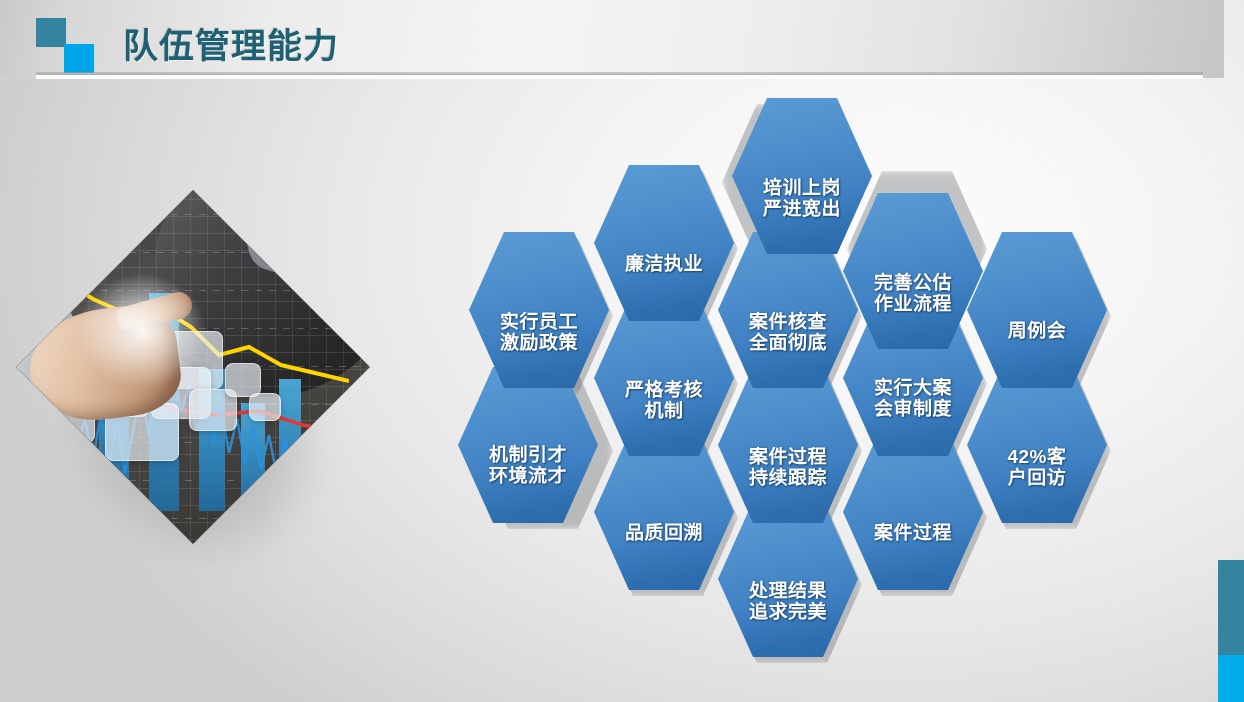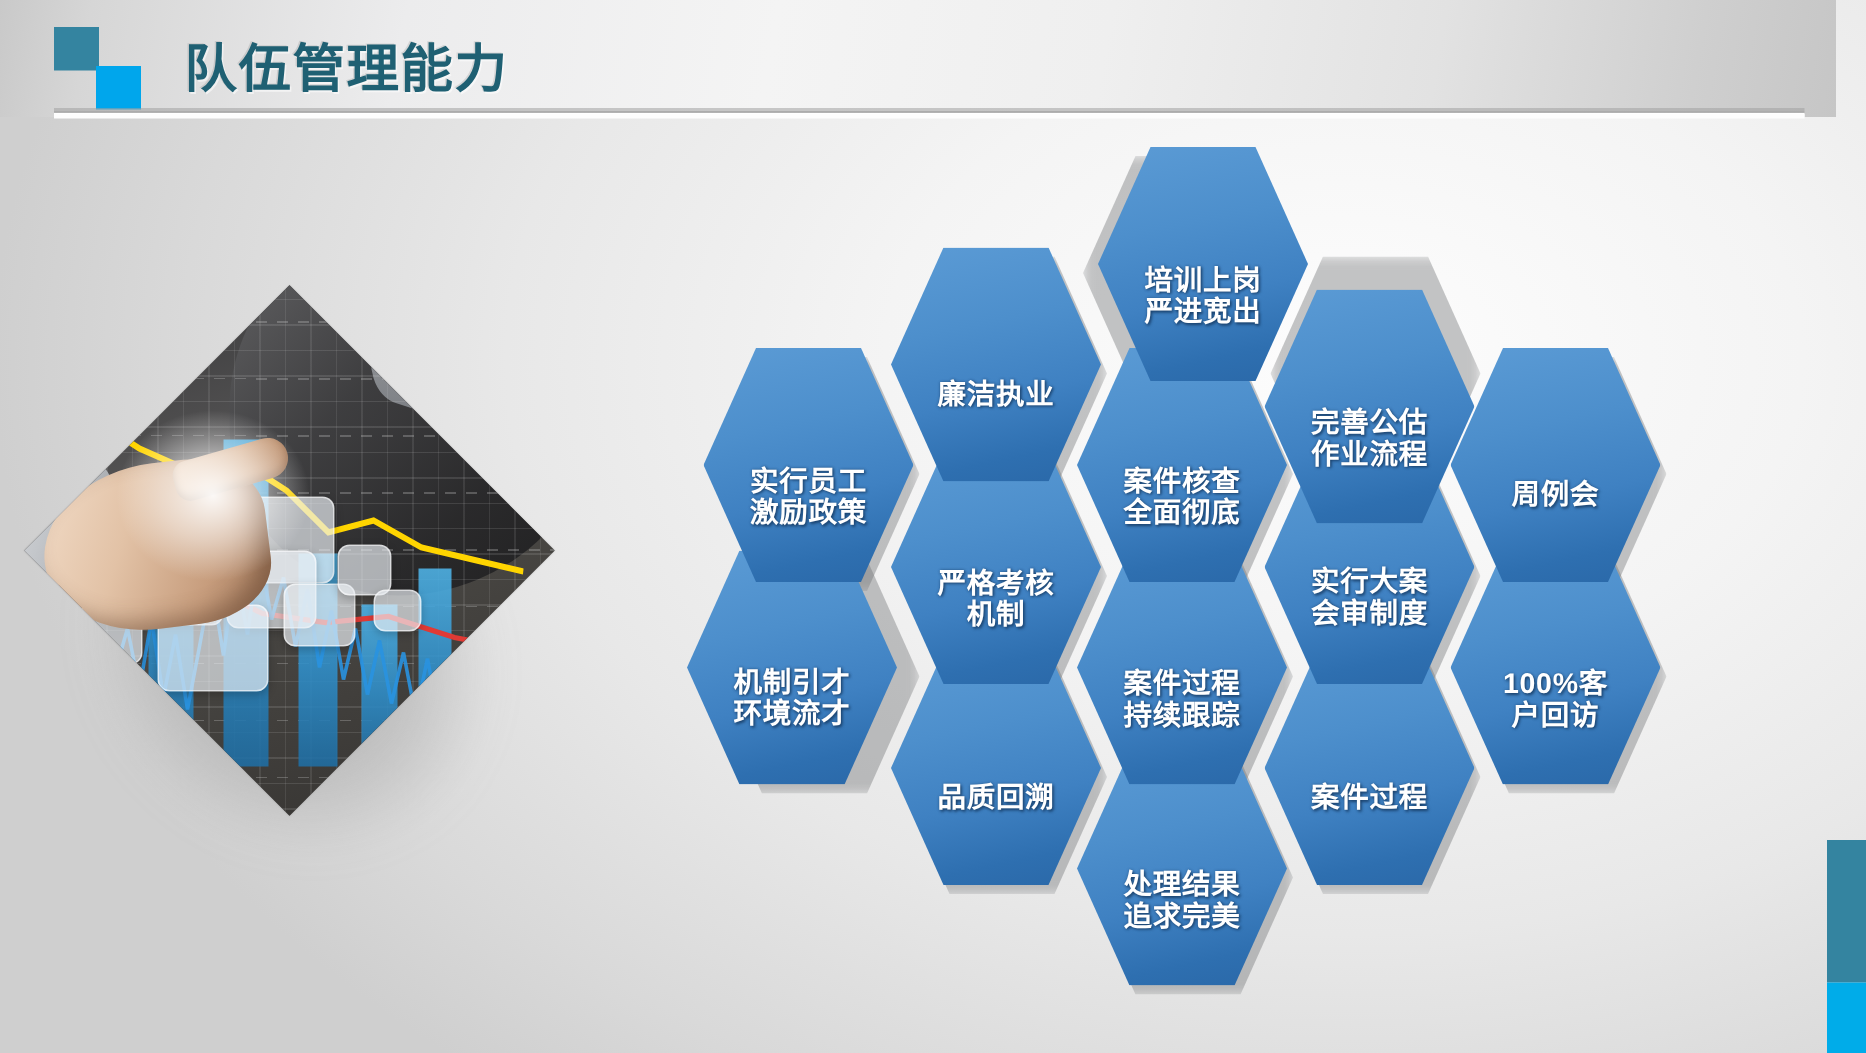--- a/index.html
+++ b/index.html
@@ -288,19 +288,19 @@
       <span class="hex-label">案件过程</span>
     </div>
 
     <div class="hex-sh" style="left:971px;top:238px;z-index:5;"></div>
     <div class="hex one-line" style="left:967px;top:232px;z-index:15;">
       <span class="hex-label">周例会</span>
     </div>
 
     <div class="hex-sh" style="left:971px;top:373px;z-index:4;"></div>
     <div class="hex two-line" style="left:967px;top:367px;z-index:14;">
-      <span class="hex-label">100%客
+      <span class="hex-label">42%客
 户回访</span>
     </div>
 
   </div>
 
 </div>
 
 </body></html>

